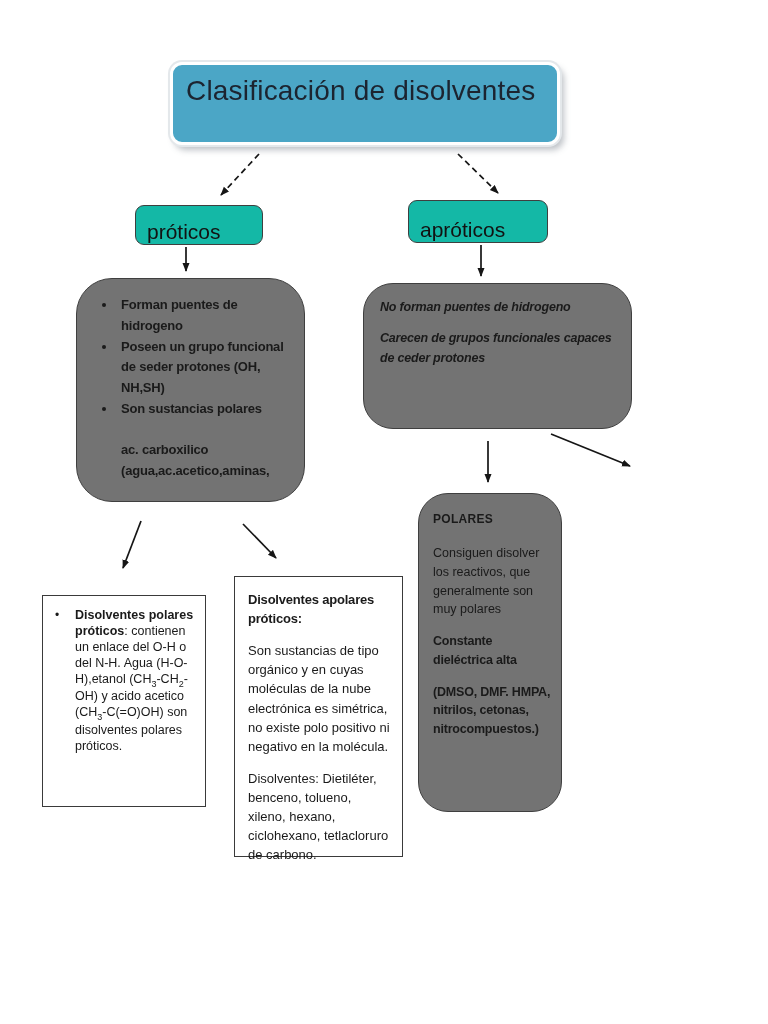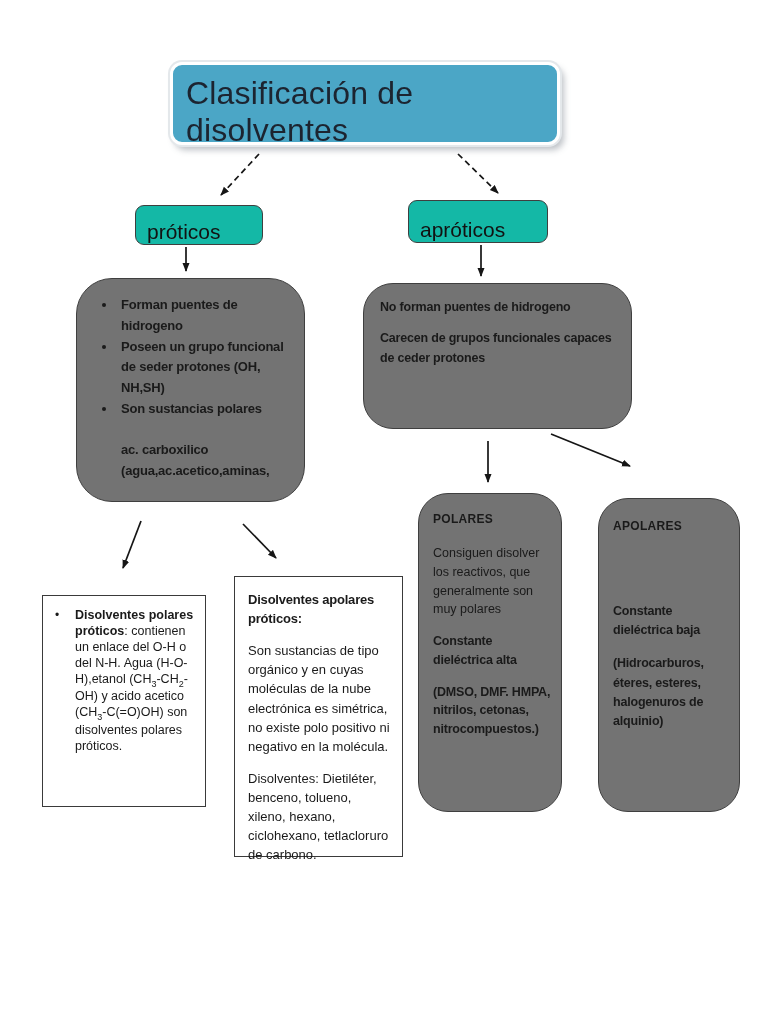--- a/index.html
+++ b/index.html
@@ -5,37 +5,37 @@
   html,body{margin:0;padding:0;background:#ffffff;}
   body{width:768px;height:1024px;position:relative;font-family:"Liberation Sans",sans-serif;color:#1a1a1a;overflow:hidden;}
   .stage{position:absolute;inset:0;width:768px;height:1024px;background:#fff;}
   .arrows{position:absolute;left:0;top:0;pointer-events:none;}
   .arrows line{stroke:#161616;stroke-width:1.7;}
   .arrows line.dash{stroke-dasharray:6 4;}
   
   .title-box{position:absolute;left:170px;top:62px;width:384px;height:77px;
     background:#4BA6C6;border:3px solid #ffffff;border-radius:12px;
     box-shadow:0 0 0 2px #e4e8eb, 4px 5px 6px rgba(110,120,130,.45);}
-  .title-box .t{display:block;padding:10px 0 0 13px;font-size:32px;color:#1c2430;letter-spacing:.2px;}
+  .title-box .t{display:block;padding:10px 0 0 13px;font-size:28px;color:#1c2430;letter-spacing:.2px;}
   
   .node{position:absolute;background:#14b8a6;border:1.4px solid #3f3f3f;border-radius:9px;
     font-size:21px;color:#121212;display:flex;align-items:flex-end;}
   .node .t{padding-left:11px;}
   #node-proticos{left:135px;top:205px;width:126px;height:38px;}
   #node-aproticos{left:408px;top:200px;width:138px;height:41px;}
   
   .round-box{position:absolute;background:#737373;border:1.6px solid #3f3f3f;}
   .bold-txt{font-weight:700;letter-spacing:-.2px;}
   #box-proticos-detail{left:76px;top:278px;width:227px;height:222px;border-radius:36px;
     font-size:13px;line-height:1.6;}
   #box-proticos-detail ul{margin:16px 14px 0 22px;padding-left:18px;}
   #box-proticos-detail li{padding-left:4px;}
   #box-proticos-detail .note{margin:20px 14px 0 44px;}
   #box-aproticos-detail{left:363px;top:283px;width:267px;height:144px;border-radius:30px;
-    font-size:12.5px;line-height:1.55;}
+    font-size:12.5px;line-height:1.55;font-style:italic;}
   #box-aproticos-detail .inner{padding:14px 14px 0 16px;}
   #box-aproticos-detail p{margin:0 0 12px 0;}
   
   .rect-box{position:absolute;background:#fff;border:1.4px solid #3a3a3a;}
   #box-polar-protic{left:42px;top:595px;width:162px;height:210px;font-size:12.5px;line-height:1.27;}
   #box-polar-protic .inner{display:flex;padding:12px 8px 0 12px;}
   #box-polar-protic .bullet{width:20px;flex:0 0 20px;font-size:12px;}
   #box-polar-protic sub{font-size:9px;}
   #box-apolar-protic{left:234px;top:576px;width:167px;height:279px;font-size:13px;line-height:1.47;}
   #box-apolar-protic .inner{padding:13px 10px 0 13px;}
@@ -122,22 +122,14 @@
 
   <div class="round-box" id="box-polares">
     <div class="inner">
       <div class="hd">POLARES</div>
       <p>Consiguen disolver los reactivos, que generalmente son muy polares</p>
       <div class="b bold-txt">Constante dieléctrica alta</div>
       <div class="b bold-txt"> (DMSO, DMF. HMPA, nitrilos, cetonas, nitrocompuestos.)</div>
     </div>
   </div>
 
-  <div class="round-box" id="box-apolares">
-    <div class="inner">
-      <div class="hd">APOLARES</div>
-      <div class="gap"></div>
-      <div class="b bold-txt">Constante dieléctrica baja</div>
-      <div class="b bold-txt">(Hidrocarburos, éteres, esteres, halogenuros de alquinio)</div>
-    </div>
-  </div>
 
 </div>
 
 </body></html>

